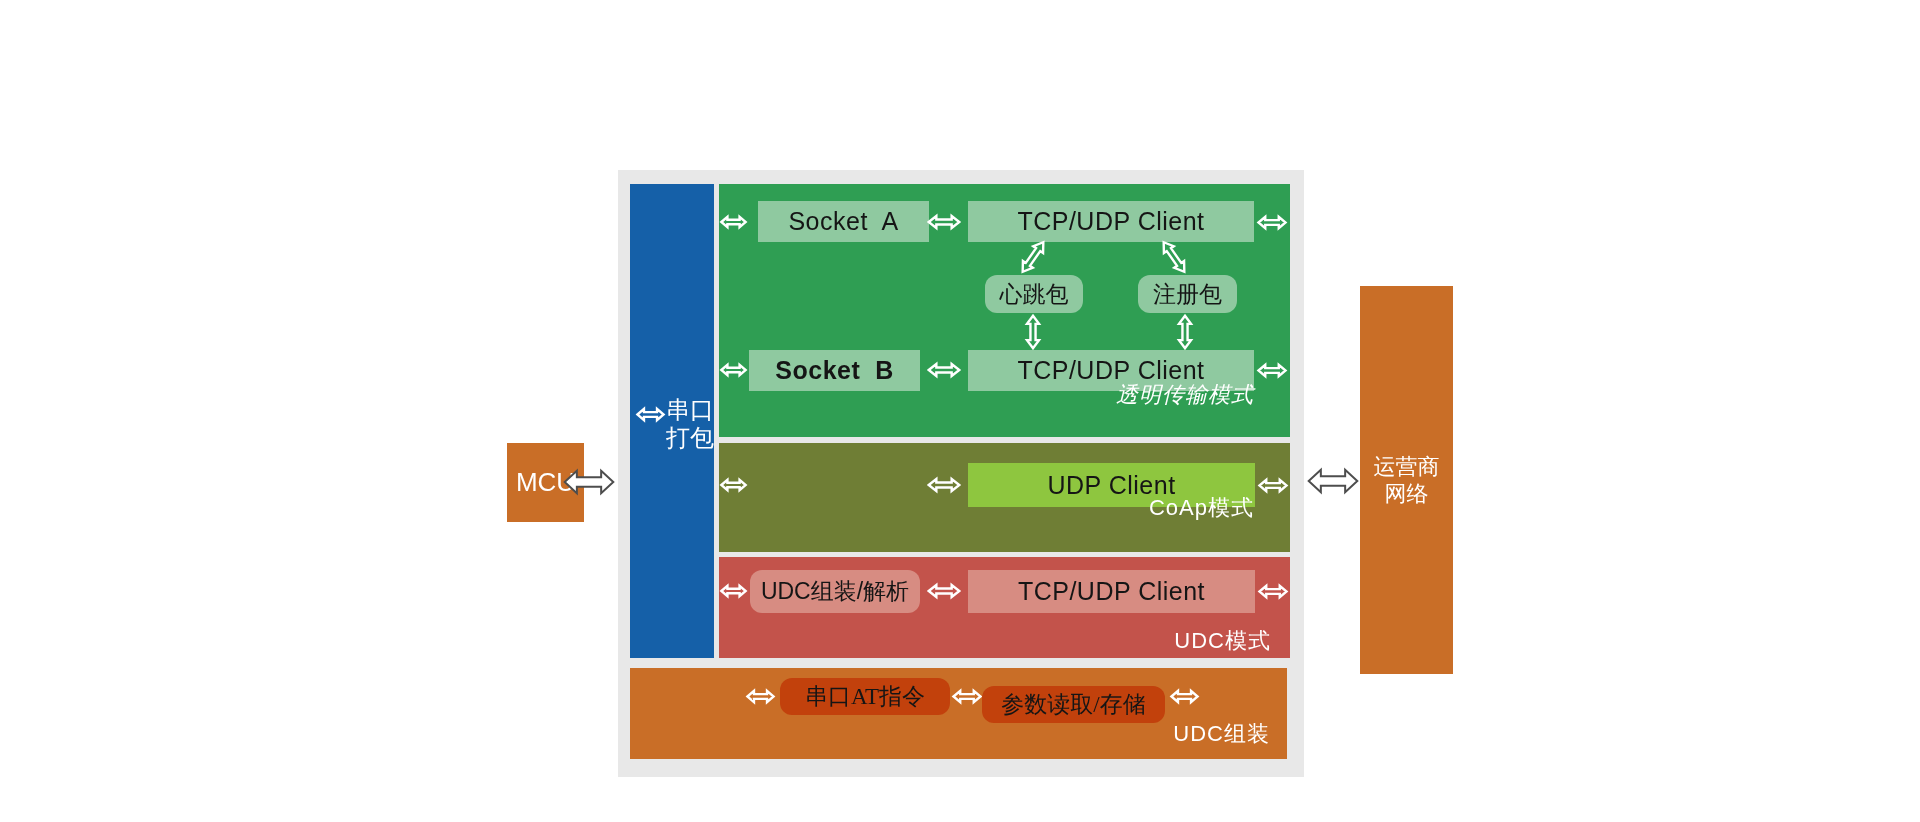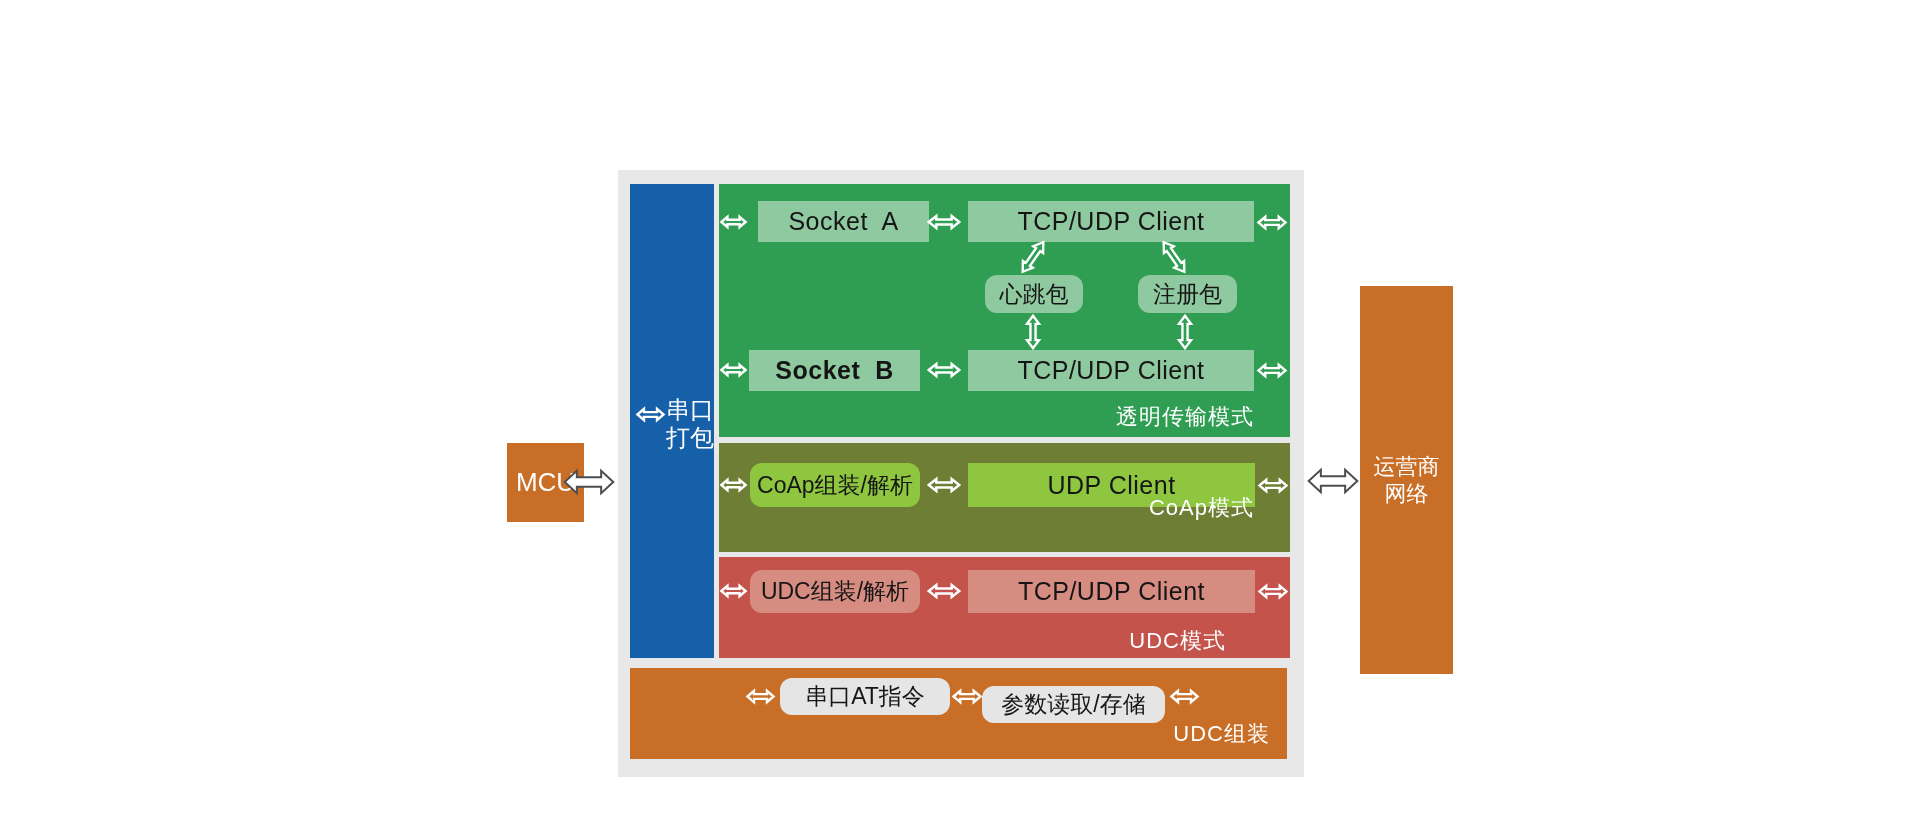--- a/index.html
+++ b/index.html
@@ -25,21 +25,21 @@
   
   .c-gray{background:#e8e8e8;}
   .c-blue{background:#1560a8;}
   .c-green{background:#2f9e53;}
   .c-lgreen{background:#8fc9a0;}
   .c-olive{background:#6f7e35;}
   .c-bgreen{background:#8ec63f;}
   .c-red{background:#c3534b;}
   .c-salmon{background:#d78c82;}
   .c-orange{background:#c96e27;}
-  .c-cream{background:#e5e5e5;}
+  .c-cream{background:#c2410c;font-family:Liberation Serif, serif;}
 </style>
 </head>
 <body>
 
 <div class="canvas">
 
   <div class="wlabel c-orange" style="left:483px;top:443px;width:77px;height:79px;font-size:26px;margin-left:24px;">
     <span>MCU</span>
   </div>
 
@@ -130,31 +130,28 @@
   </div>
   <div class="cell c-lgreen" style="left:968px;top:350px;width:286px;height:41px;">
     <span>TCP/UDP Client</span>
   </div>
   <div class="arr" style="left:1257px;top:363px;width:30px;height:15px;">
     <svg viewBox="0 0 40 20" preserveAspectRatio="none">
         <path d="M2,10 L11,2.5 L11,6.8 L29,6.8 L29,2.5 L38,10 L29,17.5 L29,13.2 L11,13.2 L11,17.5 Z"></path>
       </svg>
   </div>
 
-  <div class="sec-label" style="right:666px;top:402px;">透明传输模式</div>
+  <div class="sec-label" style="right:666px;top:380px;font-style:italic;">透明传输模式</div>
 
   <div class="rect c-olive" style="left:719px;top:443px;width:571px;height:109px;"></div>
   <div class="arr" style="left:720px;top:478px;width:27px;height:14px;">
     <svg viewBox="0 0 40 20" preserveAspectRatio="none">
         <path d="M2,10 L11,2.5 L11,6.8 L29,6.8 L29,2.5 L38,10 L29,17.5 L29,13.2 L11,13.2 L11,17.5 Z"></path>
       </svg>
   </div>
-  <div class="cell cn c-bgreen" style="left:750px;top:463px;width:170px;height:44px;">
-    <span>CoAp组装/解析</span>
-  </div>
   <div class="arr" style="left:927px;top:477px;width:34px;height:16px;">
     <svg viewBox="0 0 40 20" preserveAspectRatio="none">
         <path d="M2,10 L11,2.5 L11,6.8 L29,6.8 L29,2.5 L38,10 L29,17.5 L29,13.2 L11,13.2 L11,17.5 Z"></path>
       </svg>
   </div>
   <div class="cell c-bgreen" style="left:968px;top:463px;width:287px;height:44px;text-align:right;">
     <span>UDP Client</span>
   </div>
   <div class="arr" style="left:1258px;top:478px;width:30px;height:15px;">
     <svg viewBox="0 0 40 20" preserveAspectRatio="none">
@@ -178,21 +175,21 @@
       </svg>
   </div>
   <div class="cell c-salmon" style="left:968px;top:570px;width:287px;height:43px;">
     <span>TCP/UDP Client</span>
   </div>
   <div class="arr" style="left:1258px;top:584px;width:30px;height:15px;">
     <svg viewBox="0 0 40 20" preserveAspectRatio="none">
         <path d="M2,10 L11,2.5 L11,6.8 L29,6.8 L29,2.5 L38,10 L29,17.5 L29,13.2 L11,13.2 L11,17.5 Z"></path>
       </svg>
   </div>
-  <div class="sec-label" style="right:694px;top:626px;">UDC模式</div>
+  <div class="sec-label" style="right:649px;top:626px;">UDC模式</div>
 
   <div class="rect c-orange" style="left:630px;top:668px;width:657px;height:91px;"></div>
   <div class="arr" style="left:746px;top:689px;width:29px;height:15px;">
     <svg viewBox="0 0 40 20" preserveAspectRatio="none">
         <path d="M2,10 L11,2.5 L11,6.8 L29,6.8 L29,2.5 L38,10 L29,17.5 L29,13.2 L11,13.2 L11,17.5 Z"></path>
       </svg>
   </div>
   <div class="cell cn c-cream" style="left:780px;top:678px;width:170px;height:37px;">
     <span>串口AT指令</span>
   </div>

